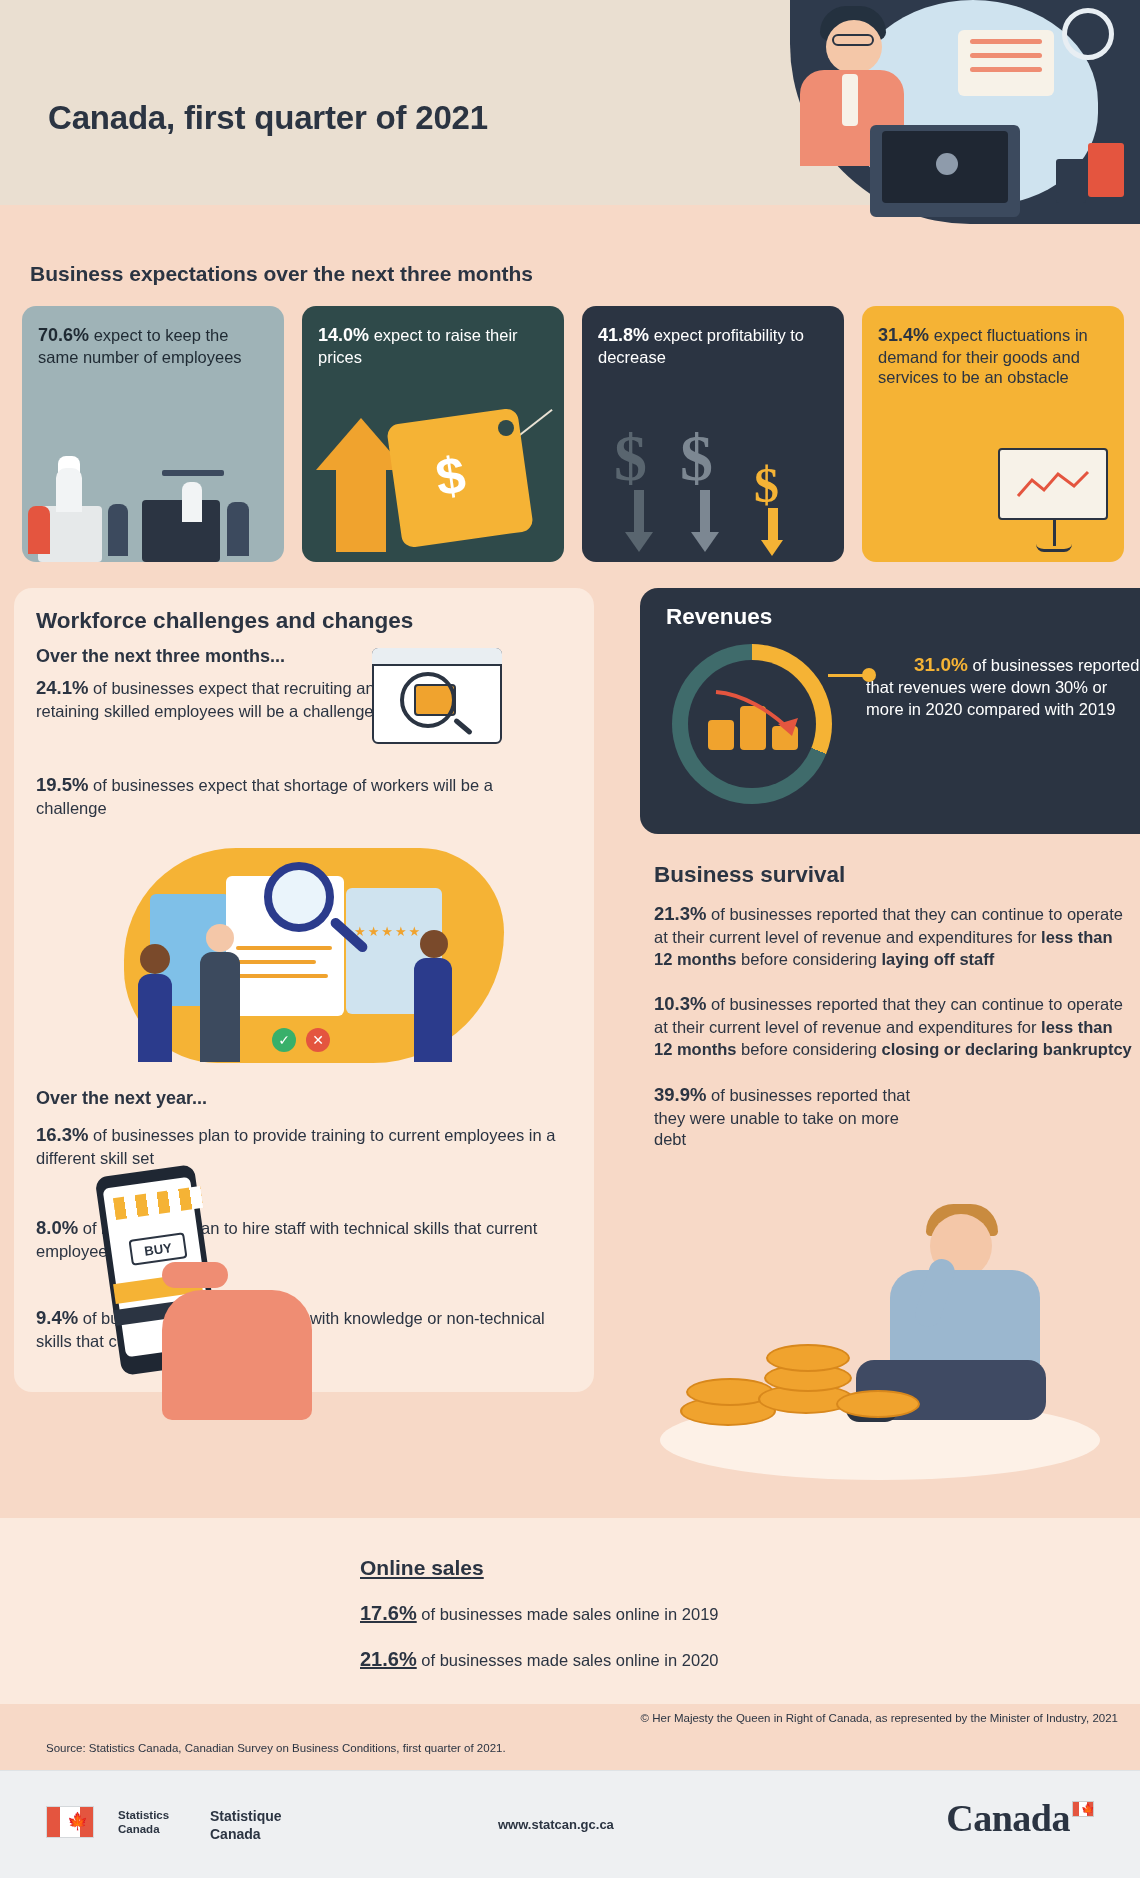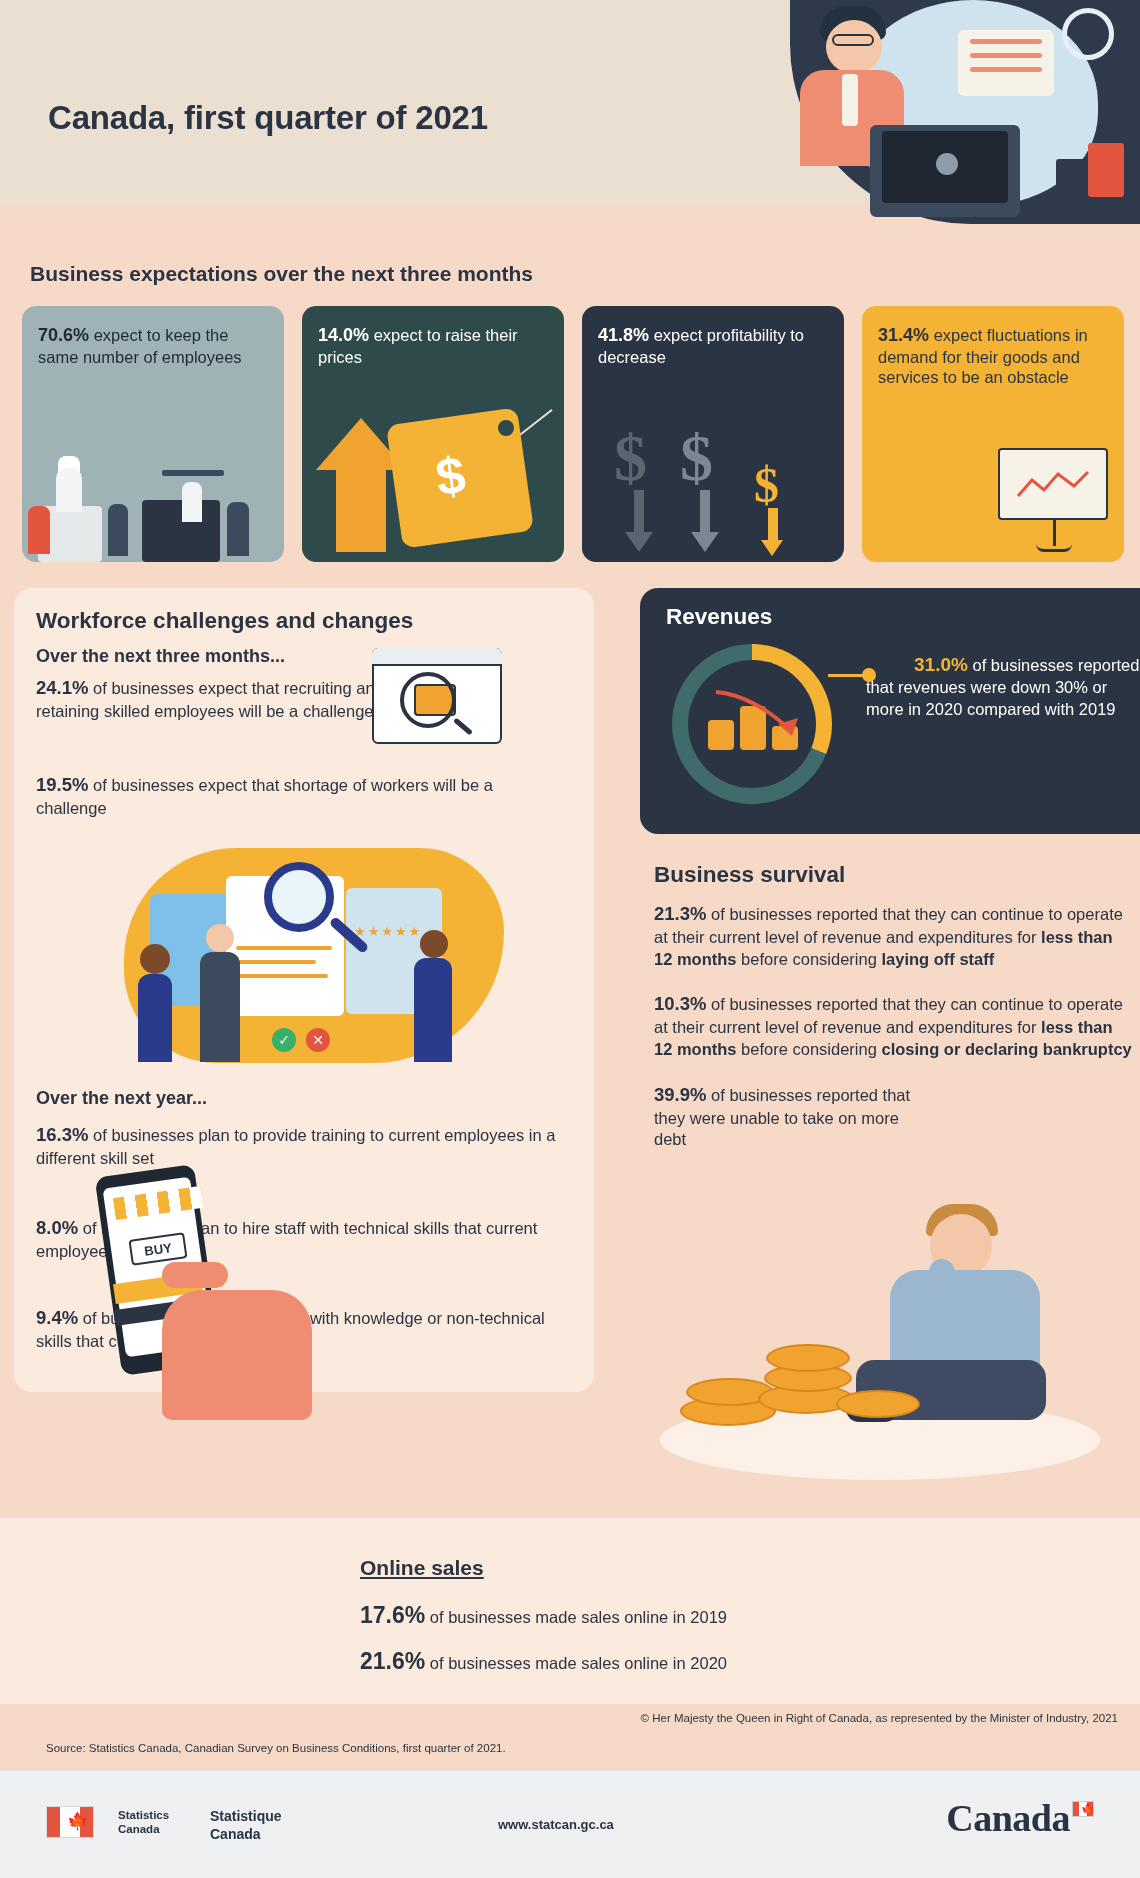--- a/index.html
+++ b/index.html
@@ -207,21 +207,21 @@
   .sad-art .arm { position:absolute; left:282px; top:58px; width:26px; height:70px; background:#9bb7cf; border-radius:14px; transform:rotate(18deg);}
   .coin { position:absolute; border-radius:50%; background:#f0a32e; border:2px solid #d8881c;}
 
   
   .online {
     position:absolute; left:0; top:1518px; width:1140px; height:186px; background:#fbeade;
   }
   .online h2 { position:absolute; left:360px; top:38px; font-size:21px; font-weight:bold;text-decoration:underline;}
   .online .l1 { position:absolute; left:360px; top:84px; font-size:16.5px;}
   .online .l2 { position:absolute; left:360px; top:130px; font-size:16.5px;}
-  .online b { font-weight:bold; font-size:23px;}
+  .online b { font-weight:bold; font-size:20px;text-decoration:underline;}
 
   
   .copy { position:absolute; right:22px; top:1712px; font-size:11.5px; color:#2b3442;}
   .source { position:absolute; left:46px; top:1742px; font-size:11.5px; color:#2b3442;}
   .footer { position:absolute; left:0; top:1770px; width:1140px; height:108px; background:#eef0f2; border-top:1px solid #dfe3e6;}
   .flag { position:absolute; left:46px; top:1806px; width:48px; height:32px; background:#fff; border:1px solid #d4d8db;}
   .flag .bar { position:absolute; top:0; width:13px; height:30px; background:#e4553f;}
   .flag .l { left:0;} .flag .r { right:0;}
   .flag .leaf { position:absolute; left:20px; top:7px; color:#e4553f; font-size:17px; line-height:16px;}
   .statcan-en { position:absolute; left:118px; top:1808px; font-size:11.5px; font-weight:bold; line-height:1.25;}

